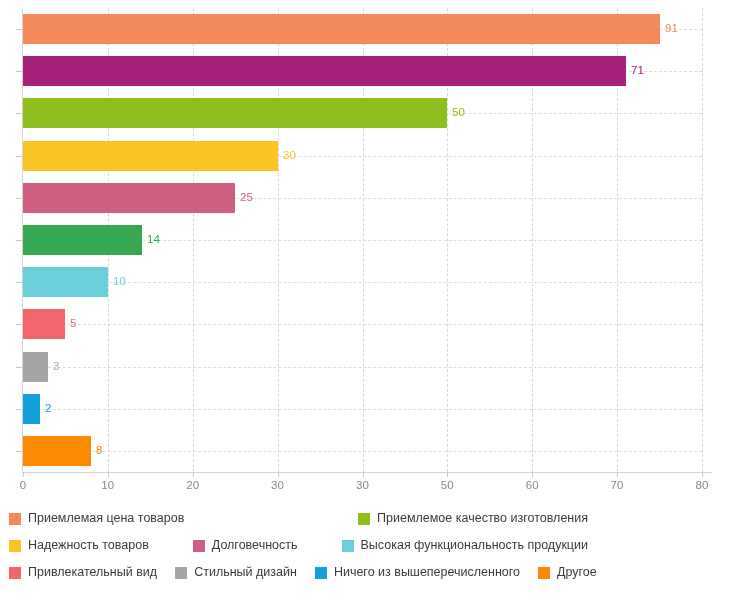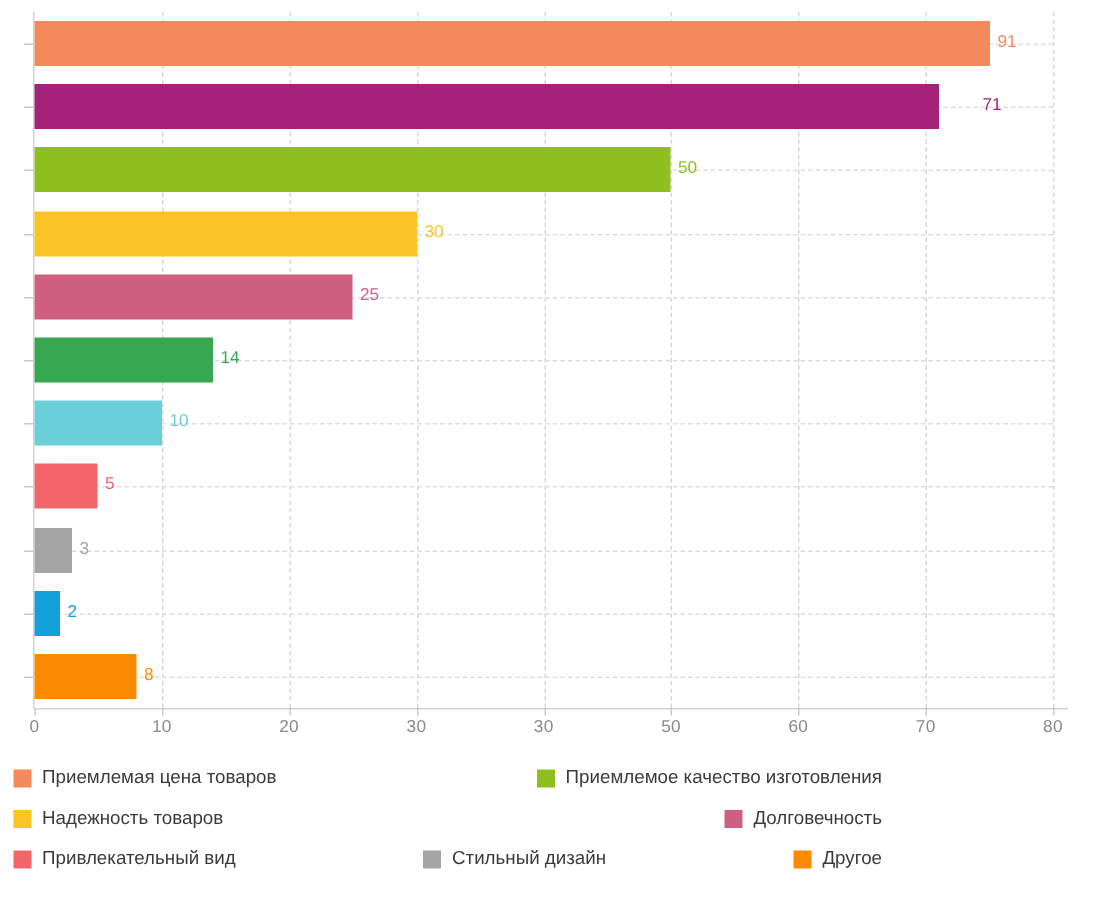--- a/index.html
+++ b/index.html
@@ -194,21 +194,21 @@
         <div class="xlabel" style="left: 362.5px;">30</div>
         <div class="xlabel" style="left: 447.375px;">50</div>
         <div class="xlabel" style="left: 532.25px;">60</div>
         <div class="xlabel" style="left: 617.125px;">70</div>
         <div class="xlabel" style="left: 702px;">80</div>
       </div>
     <div id="bars-layer">
         <div class="bar" title="Приемлемая цена товаров" style="left: 23px; top: 14px; width: 637px; background: rgb(244, 137, 92);"></div>
         <div class="bar-value" style="left: 665px; top: 23px; color: rgb(244, 137, 92);">91</div>
         <div class="bar" title="Натуральное сырье/материалы" style="left: 23px; top: 56px; width: 603px; background: rgb(166, 33, 121);"></div>
-        <div class="bar-value" style="left: 631px; top: 65px; color: rgb(166, 33, 121); margin-left: 24px;">71</div>
+        <div class="bar-value" style="left: 631px; top: 65px; color: rgb(166, 33, 121);">71</div>
         <div class="bar" title="Приемлемое качество изготовления" style="left: 23px; top: 98px; width: 424px; background: rgb(143, 191, 31);"></div>
         <div class="bar-value" style="left: 452px; top: 107px; color: rgb(143, 191, 31);">50</div>
         <div class="bar" title="Надежность товаров" style="left: 23px; top: 141px; width: 255px; background: rgb(250, 197, 36);"></div>
         <div class="bar-value" style="left: 283px; top: 150px; color: rgb(250, 197, 36);">30</div>
         <div class="bar" title="Долговечность" style="left: 23px; top: 183px; width: 212px; background: rgb(206, 95, 128);"></div>
         <div class="bar-value" style="left: 240px; top: 192px; color: rgb(206, 95, 128);">25</div>
         <div class="bar" title="Широкий ассортимент" style="left: 23px; top: 225px; width: 119px; background: rgb(54, 168, 82);"></div>
         <div class="bar-value" style="left: 147px; top: 234px; color: rgb(54, 168, 82);">14</div>
         <div class="bar" title="Высокая функциональность продукции" style="left: 23px; top: 267px; width: 85px; background: rgb(107, 207, 217);"></div>
         <div class="bar-value" style="left: 113px; top: 276px; color: rgb(107, 207, 217);">10</div>
@@ -236,30 +236,38 @@
       </div>
       <div class="legend-row">
         <div class="legend-item">
           <span class="legend-swatch" style="background: rgb(250, 197, 36);"></span>
           <span class="legend-label">Надежность товаров</span>
         </div>
         <div class="legend-item">
           <span class="legend-swatch" style="background: rgb(206, 95, 128);"></span>
           <span class="legend-label">Долговечность</span>
         </div>
+        <div class="legend-item">
+          <span class="legend-swatch" style="background: rgb(107, 207, 217);"></span>
+          <span class="legend-label">Высокая функциональность продукции</span>
+        </div>
       </div>
       <div class="legend-row">
         <div class="legend-item">
           <span class="legend-swatch" style="background: rgb(242, 101, 106);"></span>
           <span class="legend-label">Привлекательный вид</span>
         </div>
         <div class="legend-item">
           <span class="legend-swatch" style="background: rgb(165, 165, 165);"></span>
           <span class="legend-label">Стильный дизайн</span>
         </div>
         <div class="legend-item">
+          <span class="legend-swatch" style="background: rgb(17, 160, 217);"></span>
+          <span class="legend-label">Ничего из вышеперечисленного</span>
+        </div>
+        <div class="legend-item">
           <span class="legend-swatch" style="background: rgb(252, 138, 2);"></span>
           <span class="legend-label">Другое</span>
         </div>
       </div>
     </div>
 
 </div>
 
 </body></html>

